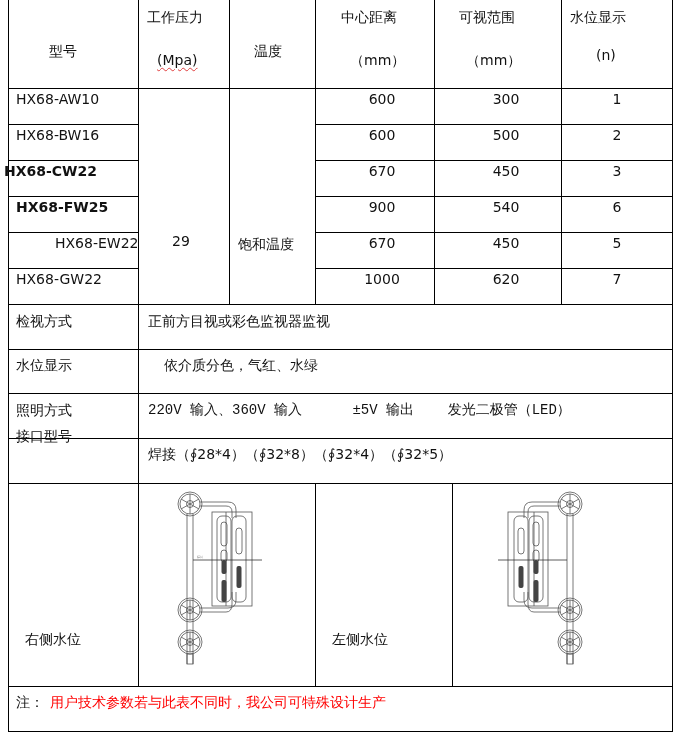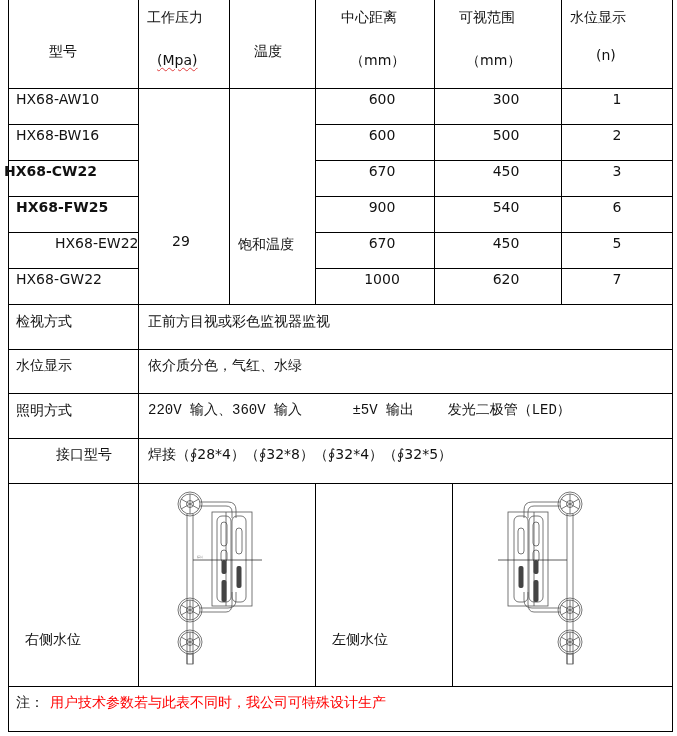--- a/index.html
+++ b/index.html
@@ -102,32 +102,32 @@
 <div>
   <div class="cell" style="left:8px;top:304px;width:131px;height:46px;"></div>
   <div class="cell" style="left:138px;top:304px;width:535px;height:46px;"></div>
   <span class="t" style="left:16px;top:313px;">检视方式</span>
   <span class="t" style="left:148px;top:313px;">正前方目视或彩色监视器监视</span>
 </div>
 <div>
   <div class="cell" style="left:8px;top:349px;width:131px;height:45px;"></div>
   <div class="cell" style="left:138px;top:349px;width:535px;height:45px;"></div>
   <span class="t" style="left:16px;top:357px;">水位显示</span>
-  <span class="t" style="left:148px;top:357px;">依介质分色，气红、水绿</span>
+  <span class="t" style="left:164px;top:357px;">依介质分色，气红、水绿</span>
 </div>
 <div>
   <div class="cell" style="left:8px;top:393px;width:131px;height:46px;"></div>
   <div class="cell" style="left:138px;top:393px;width:535px;height:46px;"></div>
   <span class="t" style="left:16px;top:402px;">照明方式</span>
   <span class="t" style="left:148px;top:402px;white-space:pre;font-family:Liberation Mono, monospace;">220V 输入、360V 输入      ±5V 输出    发光二极管（LED）</span>
 </div>
 <div>
   <div class="cell" style="left:8px;top:438px;width:131px;height:46px;"></div>
   <div class="cell" style="left:138px;top:438px;width:535px;height:46px;"></div>
-  <span class="t" style="left:16px;top:446px;margin-left:40px;">接口型号</span>
+  <span class="t" style="left:16px;top:428px;">接口型号</span>
   <span class="t" style="left:148px;top:446px;">焊接（∮28*4）（∮32*8）（∮32*4）（∮32*5）</span>
 </div>
 
 <div class="cell" style="left:8px;top:483px;width:131px;height:204px;"></div>
 <div class="cell" style="left:138px;top:483px;width:178px;height:204px;"></div>
 <div class="cell" style="left:315px;top:483px;width:138px;height:204px;"></div>
 <div class="cell" style="left:452px;top:483px;width:221px;height:204px;"></div>
 <span class="t" style="left:25px;top:631px;">右侧水位</span>
 <span class="t" style="left:332px;top:631px;">左侧水位</span>
 

